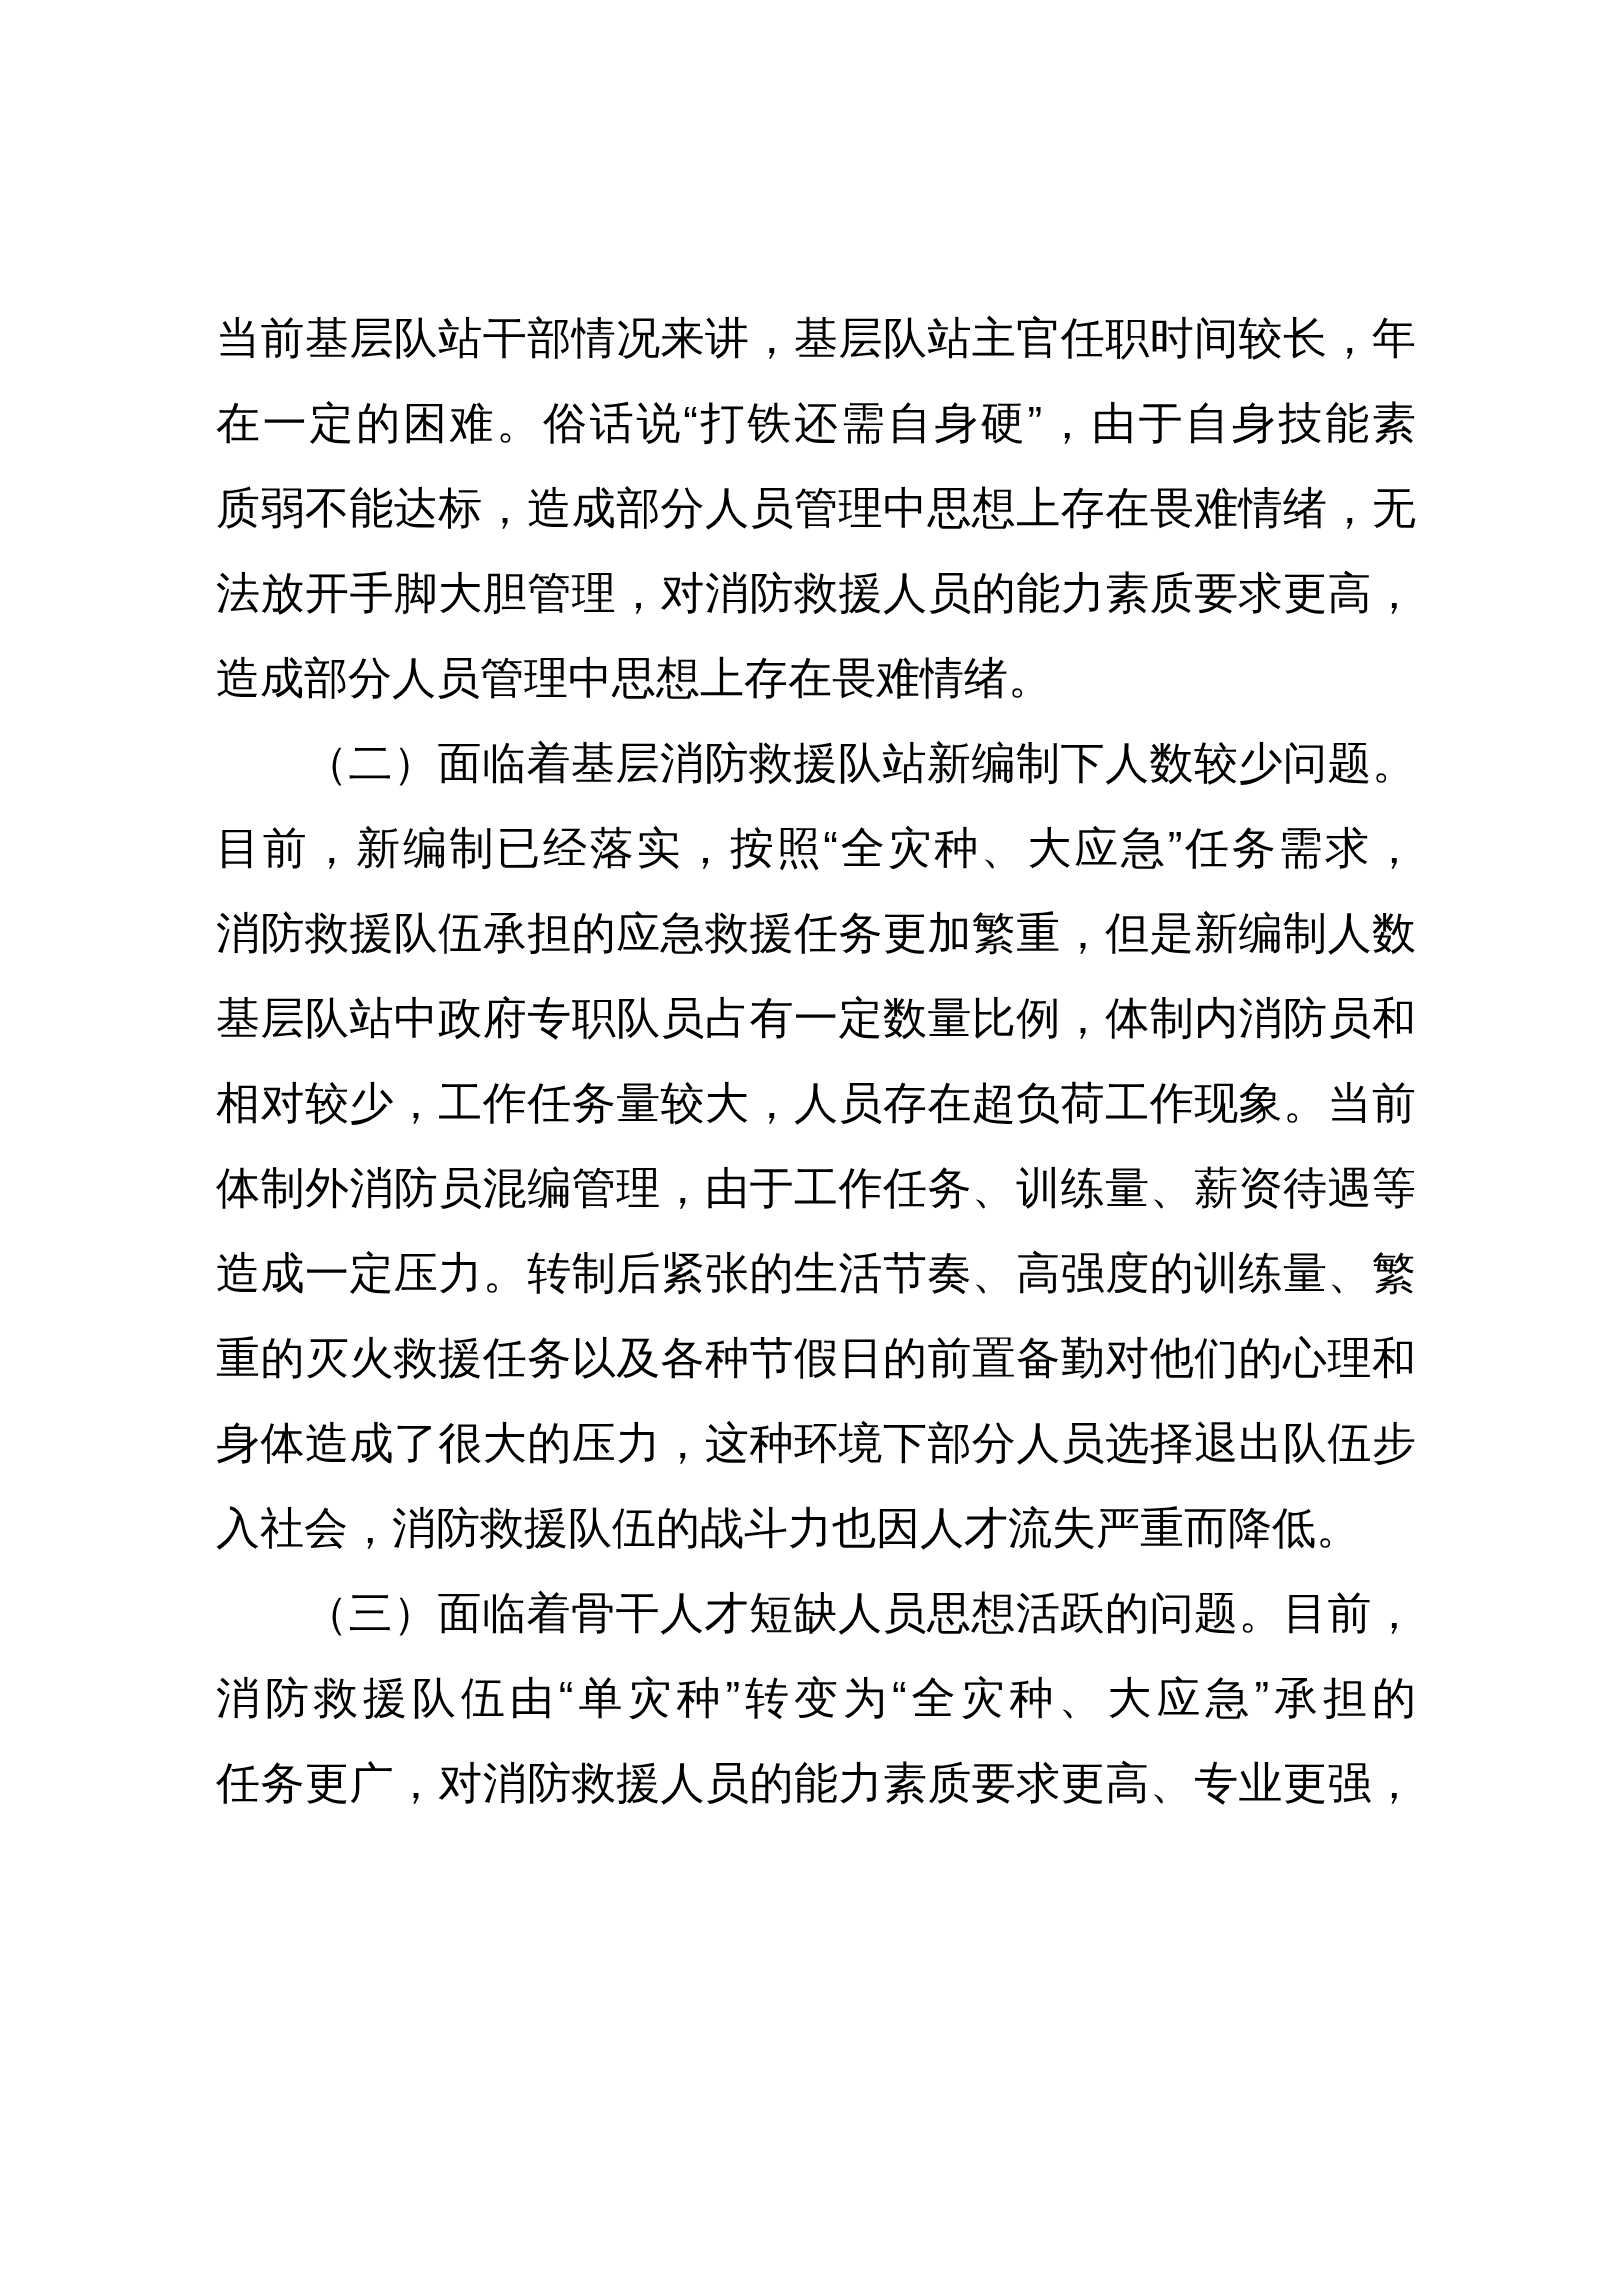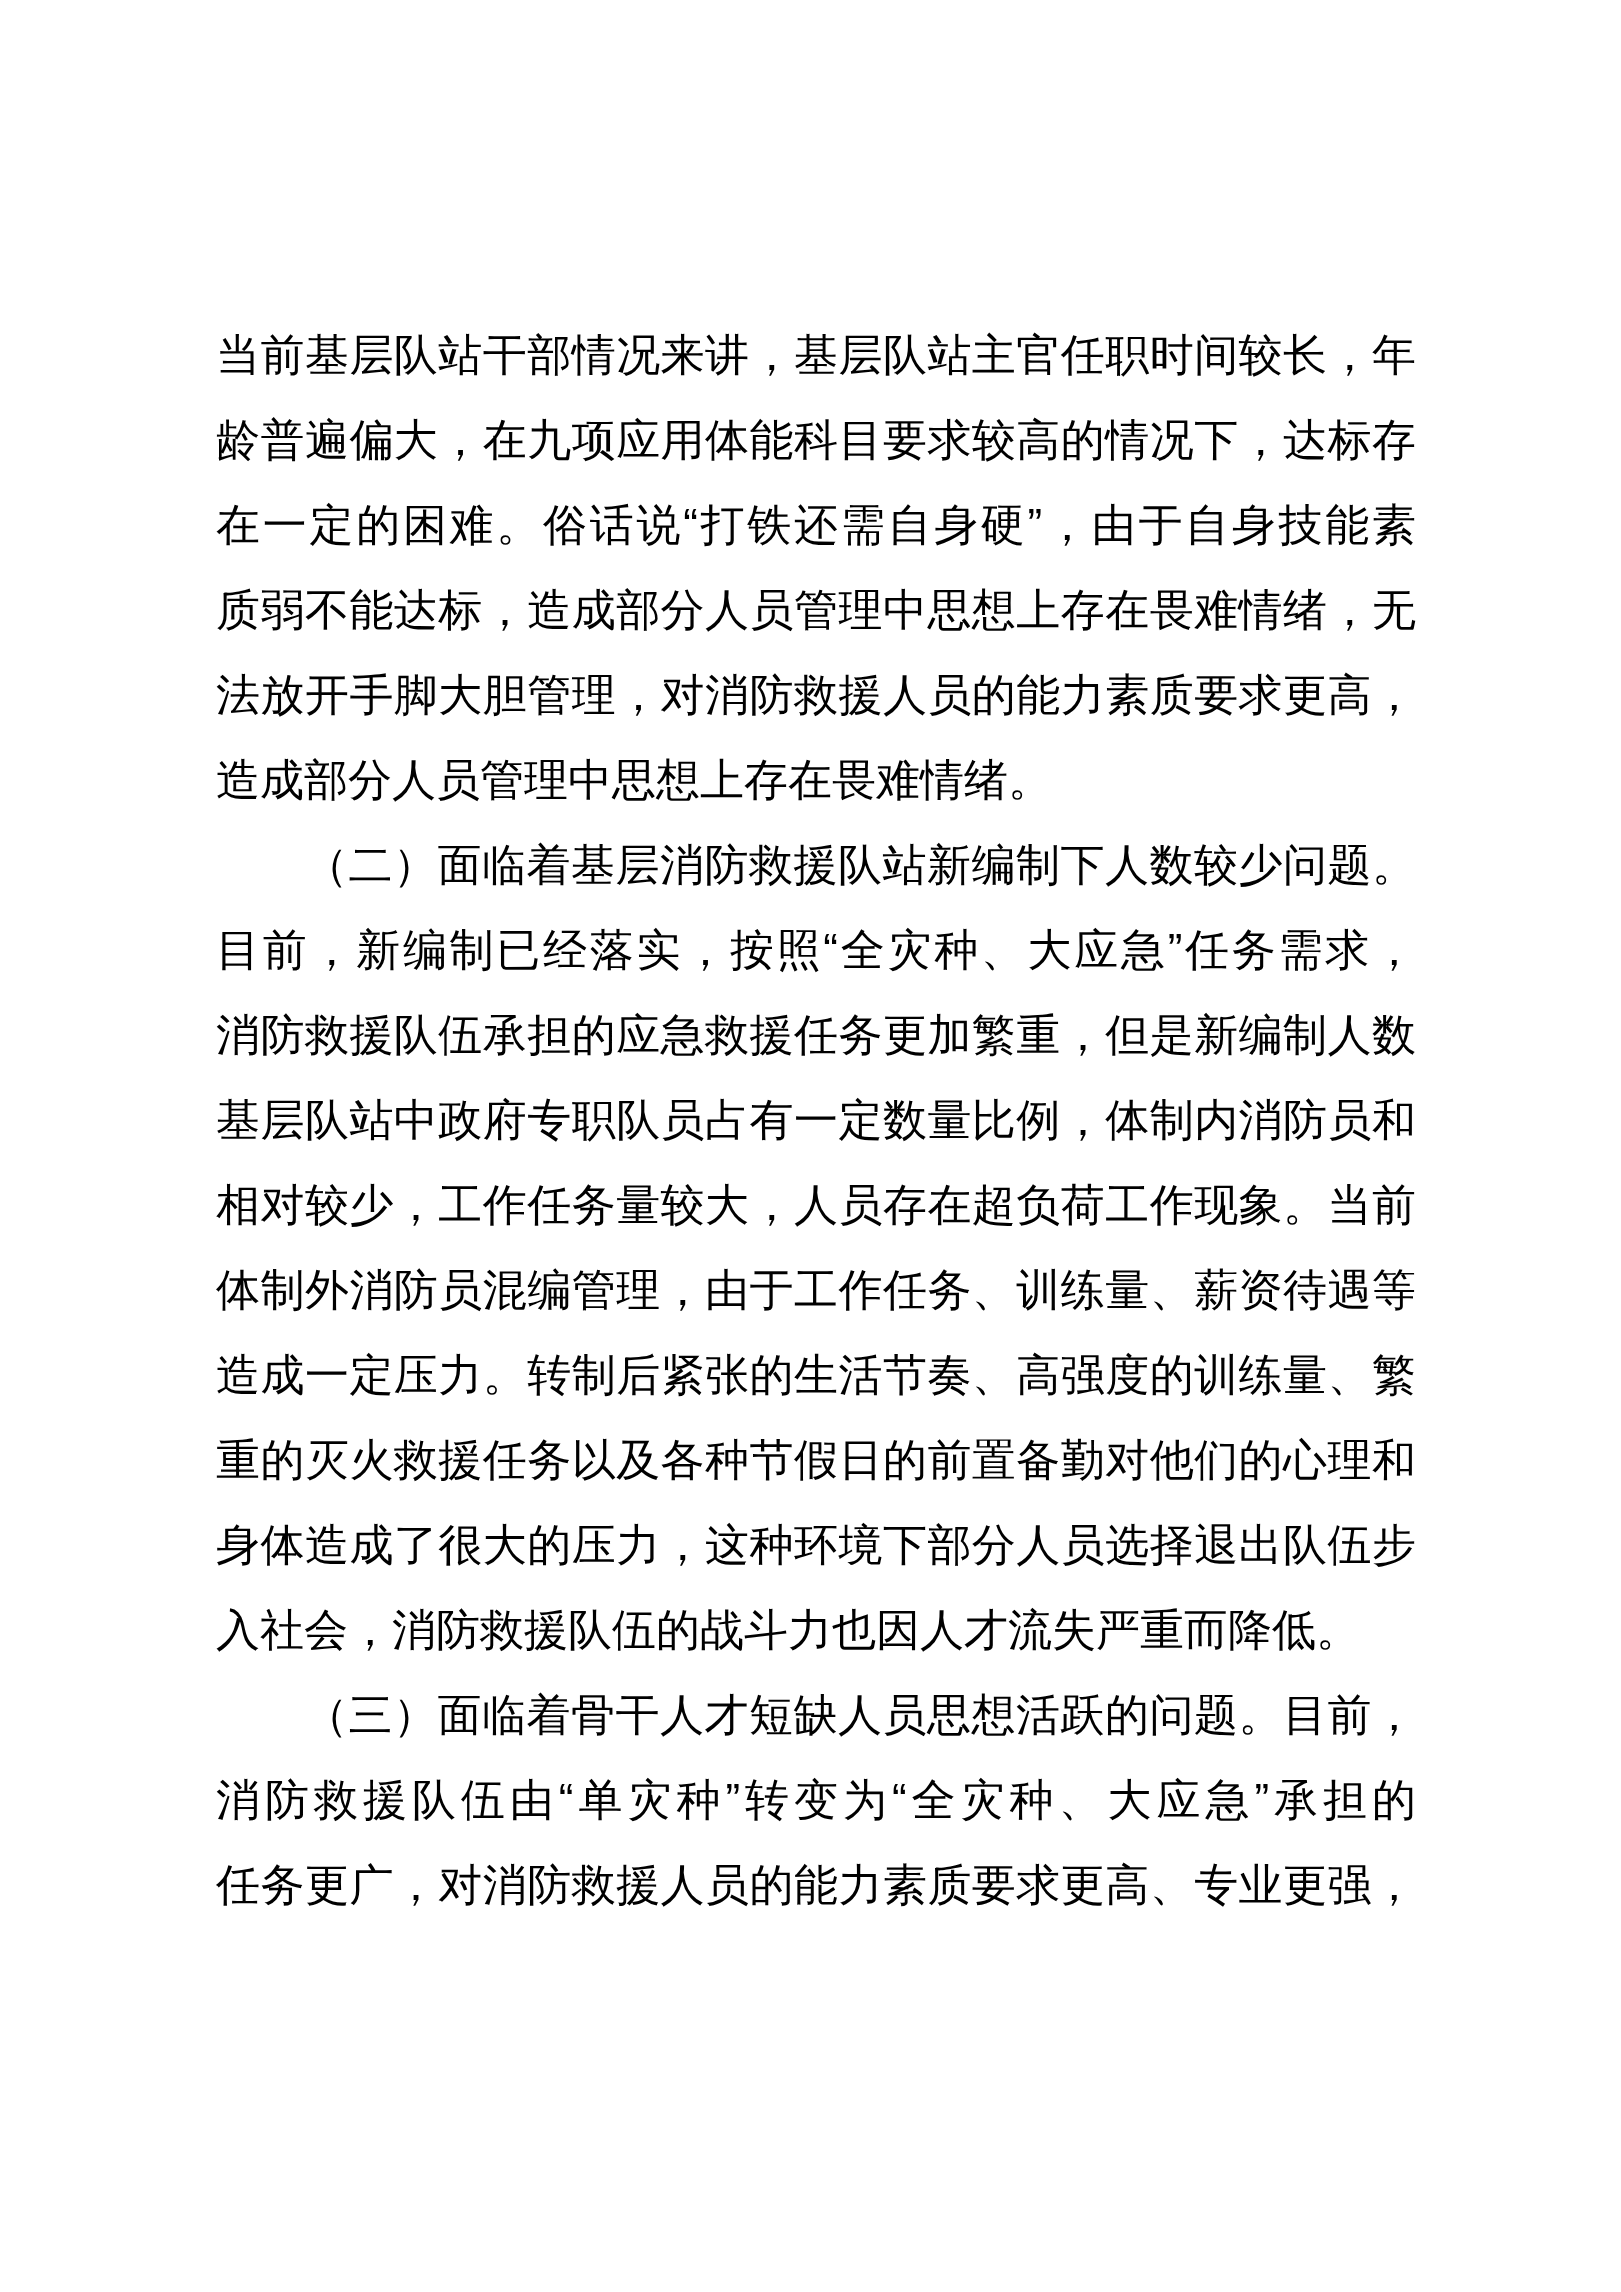--- a/index.html
+++ b/index.html
@@ -8,21 +8,21 @@
     width: 1621px;
     height: 2293px;
     background: #ffffff;
     color: #000000;
     font-family: "Liberation Sans", sans-serif;
     overflow: hidden;
   }
   .text-block {
     position: absolute;
     left: 216px;
-    top: 312px;
+    top: 295px;
     width: 1200px;
   }
   .line {
     margin: 0;
     padding: 0;
     font-size: 44px;
     height: 85px;
     line-height: 85px;
     letter-spacing: 0;
     overflow: hidden;
@@ -38,21 +38,20 @@
   .short { text-align: left; }
   
   .indent { text-indent: 88px; }
 </style>
 </head>
 <body>
 
 <div class="page">
   <div class="text-block">
     <p class="line j">当前基层队站干部情况来讲，基层队站主官任职时间较长，年</p>
-    <p class="line j">龄普遍偏大，在九项应用体能科目要求较高的情况下，达标存</p>
     <p class="line j">在一定的困难。俗话说“打铁还需自身硬”，由于自身技能素</p>
     <p class="line j">质弱不能达标，造成部分人员管理中思想上存在畏难情绪，无</p>
     <p class="line j">法放开手脚大胆管理，对消防救援人员的能力素质要求更高，导</p>
     <p class="line short">造成部分人员管理中思想上存在畏难情绪。</p>
     <p class="line j indent">（二）面临着基层消防救援队站新编制下人数较少问题。</p>
     <p class="line j">目前，新编制已经落实，按照“全灾种、大应急”任务需求，</p>
     <p class="line j">消防救援队伍承担的应急救援任务更加繁重，但是新编制人数</p>
     <p class="line j">基层队站中政府专职队员占有一定数量比例，体制内消防员和</p>
     <p class="line j">相对较少，工作任务量较大，人员存在超负荷工作现象。当前</p>
     <p class="line j">体制外消防员混编管理，由于工作任务、训练量、薪资待遇等</p>

